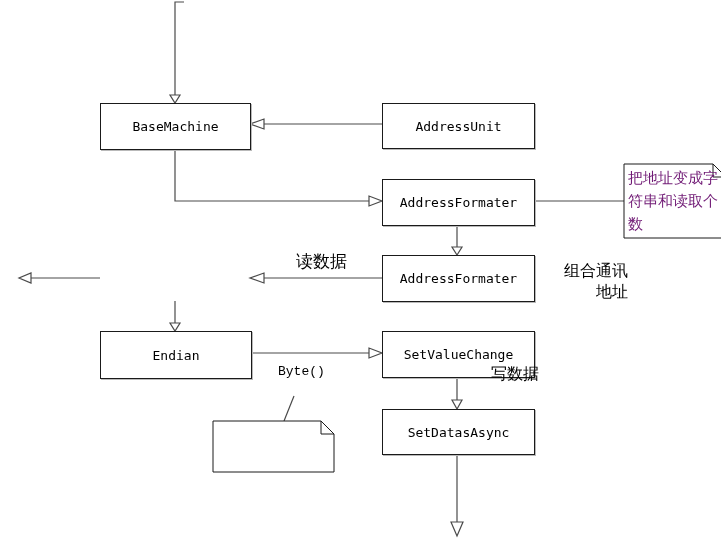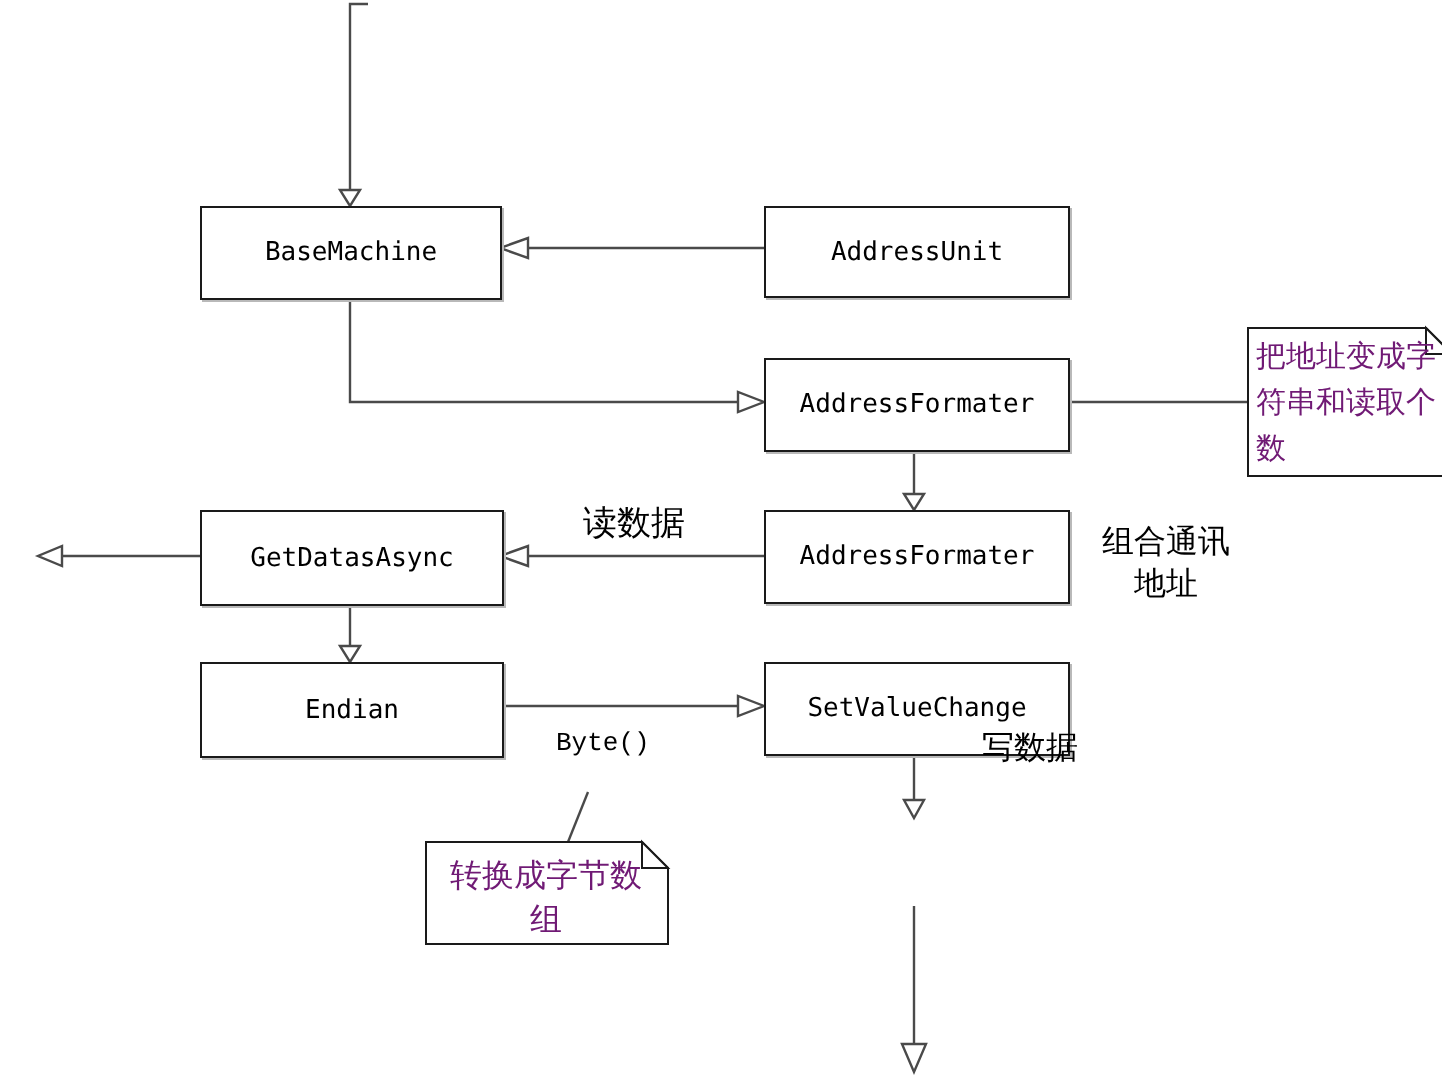--- a/index.html
+++ b/index.html
@@ -17,21 +17,21 @@
   }
   .note-text {
     position:absolute; z-index:2; color:#701a75;
     font-family:"DejaVu Sans", sans-serif;
   }
   .edge-label {
     position:absolute; z-index:2; color:#000;
     font-family:"DejaVu Sans", sans-serif;
   }
   .mono { font-family:Liberation Mono, monospace; }
-  .center { text-align:center; }
+  .center { text-align:right; }
   .preline { white-space:pre-line; }
 </style>
 </head>
 <body>
 
 <div class="canvas">
 
   <svg class="wires" width="721" height="538" viewBox="0 0 721 538">
     <g fill="none" stroke="#4a4a4a" stroke-width="1.2">
       <polyline points="168,2 159,2 159,95"></polyline>
@@ -69,35 +69,34 @@
 
   <div class="node" style="left:84px;  top:103px; width:149px; height:45px">
     <span>BaseMachine</span>
   </div>
   <div class="node" style="left:366px; top:179px; width:151px; height:45px">
     <span>AddressFormater</span>
   </div>
   <div class="node" style="left:366px; top:103px; width:151px; height:44px">
     <span>AddressUnit</span>
   </div>
-  <div class="node" style="left:84px;  top:255px; width:150px; height:46px">
-    <span>GetDatasAsync</span>
-  </div>
   <div class="node" style="left:366px; top:255px; width:151px; height:45px">
     <span>AddressFormater</span>
   </div>
   <div class="node" style="left:84px;  top:331px; width:150px; height:46px">
     <span>Endian</span>
   </div>
   <div class="node" style="left:366px; top:331px; width:151px; height:45px">
     <span>SetValueChange</span>
   </div>
+  <div class="node" style="left:366px; top:409px; width:151px; height:44px">
+    <span>SetDatasAsync</span>
+  </div>
 
   <div class="note-text" style="left:612px; top:167px; width:97px; font-size:15px; line-height:23px">把地址变成字符串和读取个数</div>
-  <div class="note-text center" style="left:204px; top:427px; width:106px; font-size:16px; line-height:22px">转换成字节数组</div>
 
   <div class="edge-label center" style="left:271px; top:250px; width:60px; font-size:17px">读数据</div>
   <div class="edge-label center preline" style="left:522px; top:260px; width:90px; font-size:16px; line-height:21px">组合通讯
 地址</div>
   <div class="edge-label mono" style="left:262px; top:364px; font-size:13px">Byte()</div>
   <div class="edge-label" style="left:475px; top:364px; font-size:16px">写数据</div>
 
 </div>
 
 </body></html>

